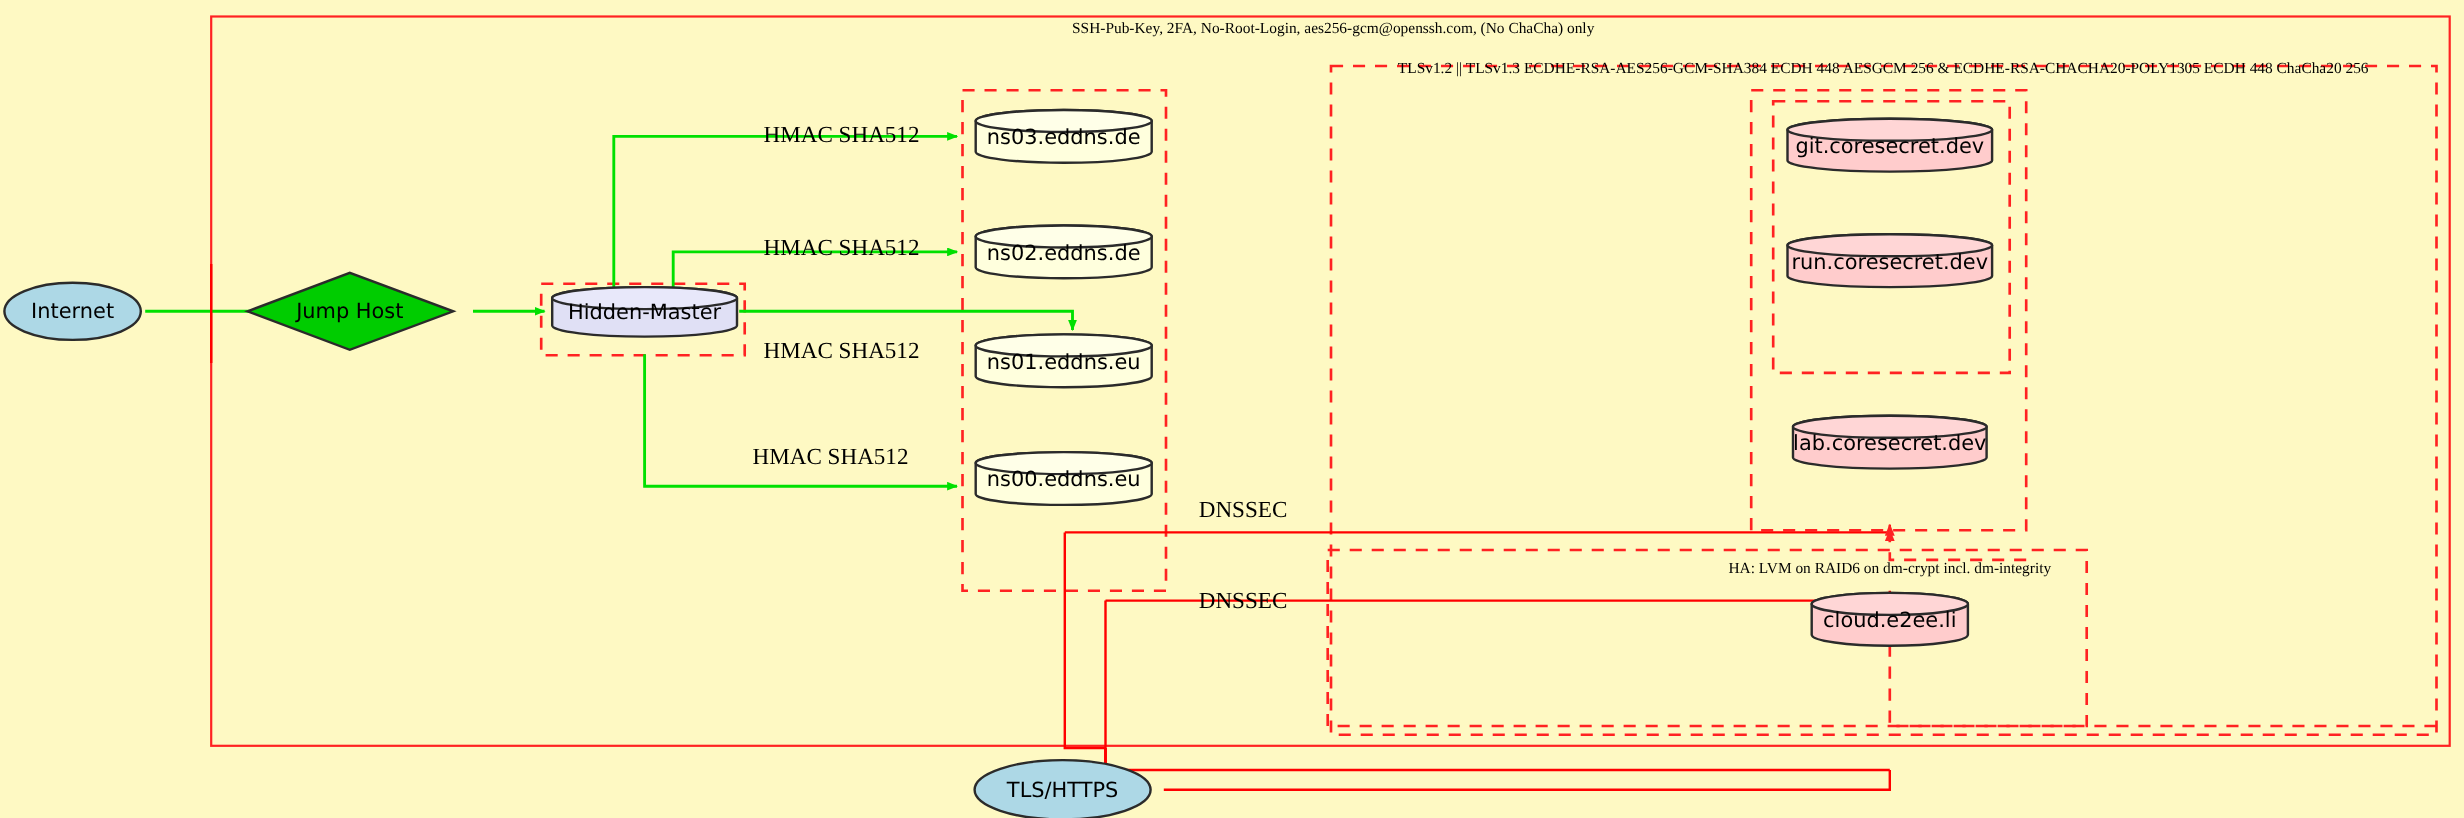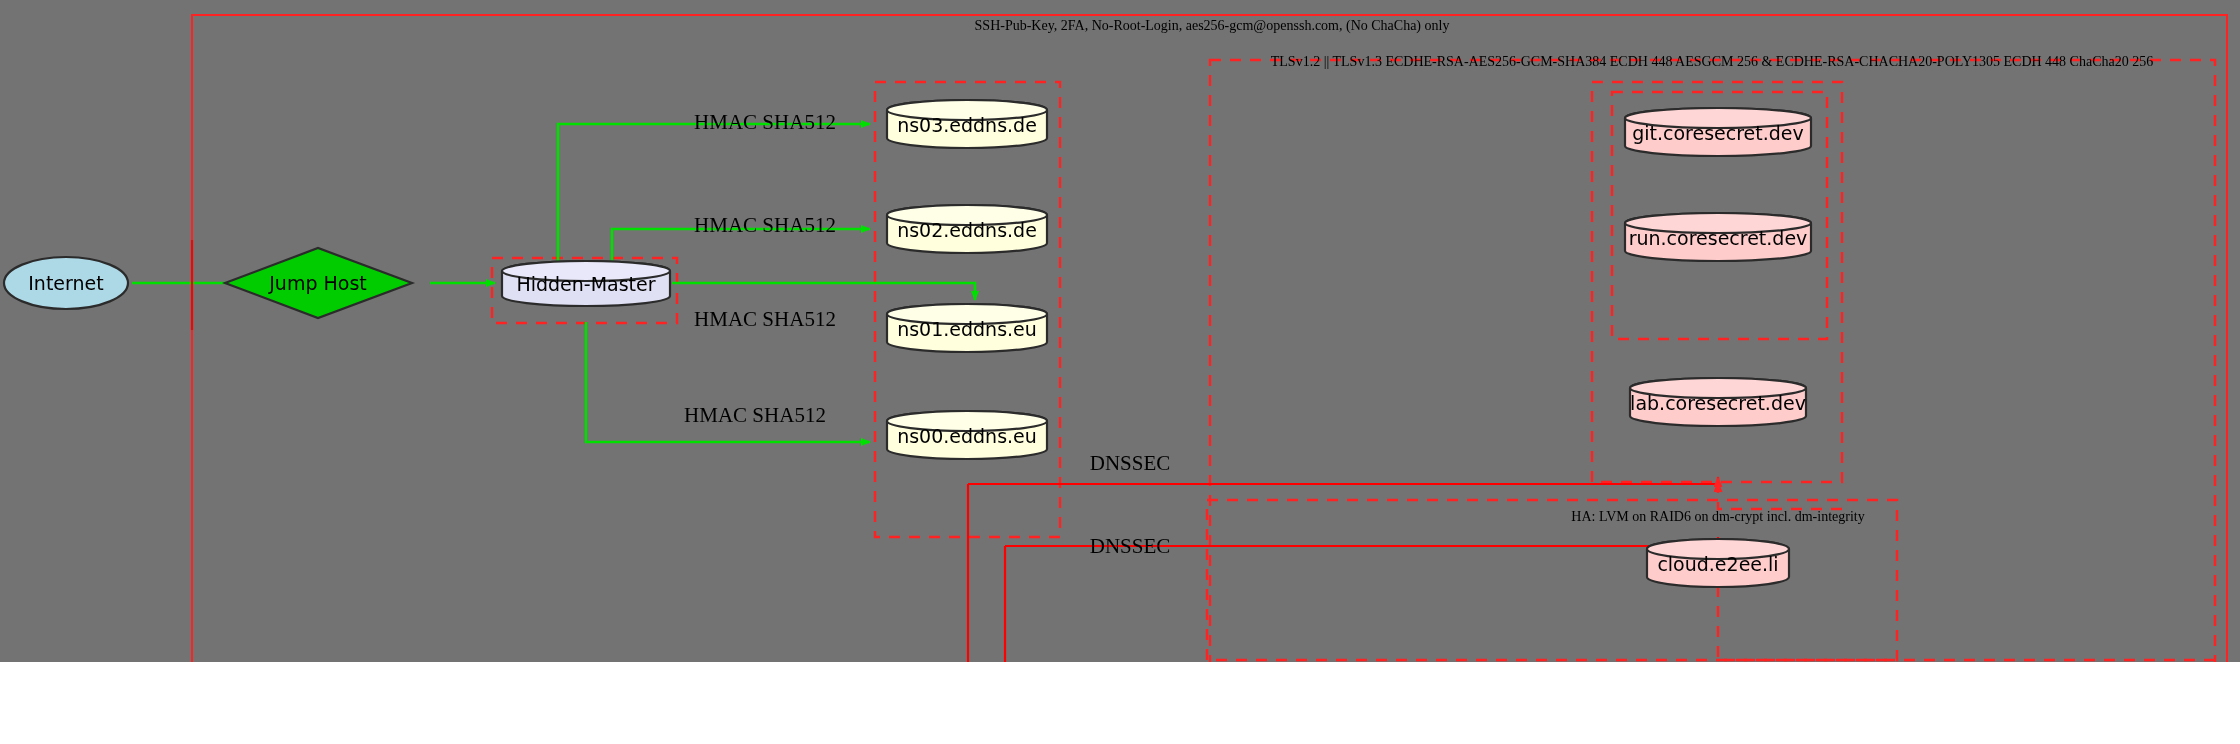--- a/index.html
+++ b/index.html
@@ -3,22 +3,22 @@
 <meta charset="utf-8">
 <style>
   html, body {
     margin: 0;
     padding: 0;
     background: #ffffff;
   }
   #diagram-root {
     position: relative;
     width: 2240px;
-    height: 662px;
-    background: #737373;
+    height: 744px;
+    background: #fef9c3;
     font-family: "Liberation Sans", sans-serif;
     overflow: hidden;
   }
   svg#scene {
     position: absolute;
     top: 0; left: 0;
     width: 2240px;
     height: 744px;
   }
   .node-label {

